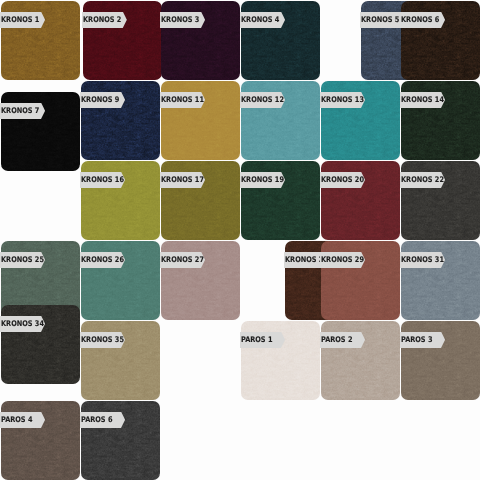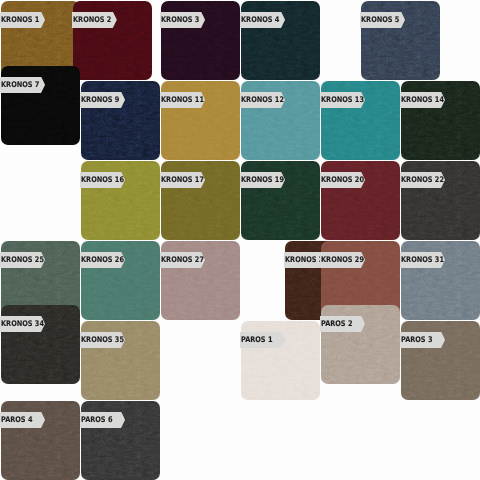--- a/index.html
+++ b/index.html
@@ -79,21 +79,21 @@
     <div class="swatch" style="left: 1.25px; top: 1px;">
       <div class="swatch-body">
         <div class="swatch-fill" style="background: rgb(131, 96, 35);"></div>
         <div class="swatch-texture tex-a" style="opacity: 0.232;"></div>
         <div class="swatch-texture tex-b" style="opacity: 0.2;"></div>
       </div>
       <div class="swatch-label">
         <span class="swatch-label-text">KRONOS 1</span>
       </div>
     </div>
-    <div class="swatch" style="left: 73px; top: 1px; text-align: right;">
+    <div class="swatch" style="left: 83px; top: 1px; text-align: right;">
       <div class="swatch-body">
         <div class="swatch-fill" style="background: rgb(78, 11, 21);"></div>
         <div class="swatch-texture tex-a" style="opacity: 0.269;"></div>
         <div class="swatch-texture tex-b" style="opacity: 0.232;"></div>
       </div>
       <div class="swatch-label">
         <span class="swatch-label-text">KRONOS 2</span>
       </div>
     </div>
     <div class="swatch" style="left: 161.25px; top: 1px;">
@@ -119,21 +119,31 @@
     <div class="swatch" style="left: 321.25px; top: 1px; margin-left: 40px;">
       <div class="swatch-body">
         <div class="swatch-fill" style="background: rgb(58, 70, 89);"></div>
         <div class="swatch-texture tex-a" style="opacity: 0.409;"></div>
         <div class="swatch-texture tex-b" style="opacity: 0.352;"></div>
       </div>
       <div class="swatch-label">
         <span class="swatch-label-text">KRONOS 5</span>
       </div>
     </div>
-    <div class="swatch" style="left: 1.25px; top: 66px; text-align: right;">
+    <div class="swatch" style="left: 401.25px; top: 1px;">
+      <div class="swatch-body">
+        <div class="swatch-fill" style="background: rgb(42, 28, 19);"></div>
+        <div class="swatch-texture tex-a" style="opacity: 0.72;"></div>
+        <div class="swatch-texture tex-b" style="opacity: 0.62;"></div>
+      </div>
+      <div class="swatch-label">
+        <span class="swatch-label-text">KRONOS 6</span>
+      </div>
+    </div>
+    <div class="swatch" style="left: 1.25px; top: 92px; text-align: right;">
       <div class="swatch-body">
         <div class="swatch-fill" style="background: rgb(10, 10, 10);"></div>
         <div class="swatch-texture tex-a" style="opacity: 0.72;"></div>
         <div class="swatch-texture tex-b" style="opacity: 0.62;"></div>
       </div>
       <div class="swatch-label">
         <span class="swatch-label-text">KRONOS 7</span>
       </div>
     </div>
     <div class="swatch" style="left: 81.25px; top: 81px;">
@@ -319,21 +329,21 @@
     <div class="swatch" style="left: 241.25px; top: 321px;">
       <div class="swatch-body">
         <div class="swatch-fill" style="background: rgb(232, 224, 218);"></div>
         <div class="swatch-texture tex-a" style="opacity: 0.293;"></div>
         <div class="swatch-texture tex-b" style="opacity: 0.252;"></div>
       </div>
       <div class="swatch-label">
         <span class="swatch-label-text">PAROS 1</span>
       </div>
     </div>
-    <div class="swatch" style="left: 321.25px; top: 305px;">
+    <div class="swatch" style="left: 321.25px; top: 321px;">
       <div class="swatch-body">
         <div class="swatch-fill" style="background: rgb(180, 166, 154);"></div>
         <div class="swatch-texture tex-a" style="opacity: 0.19;"></div>
         <div class="swatch-texture tex-b" style="opacity: 0.163;"></div>
       </div>
       <div class="swatch-label">
         <span class="swatch-label-text">PAROS 2</span>
       </div>
     </div>
     <div class="swatch" style="left: 401.25px; top: 321px;">

